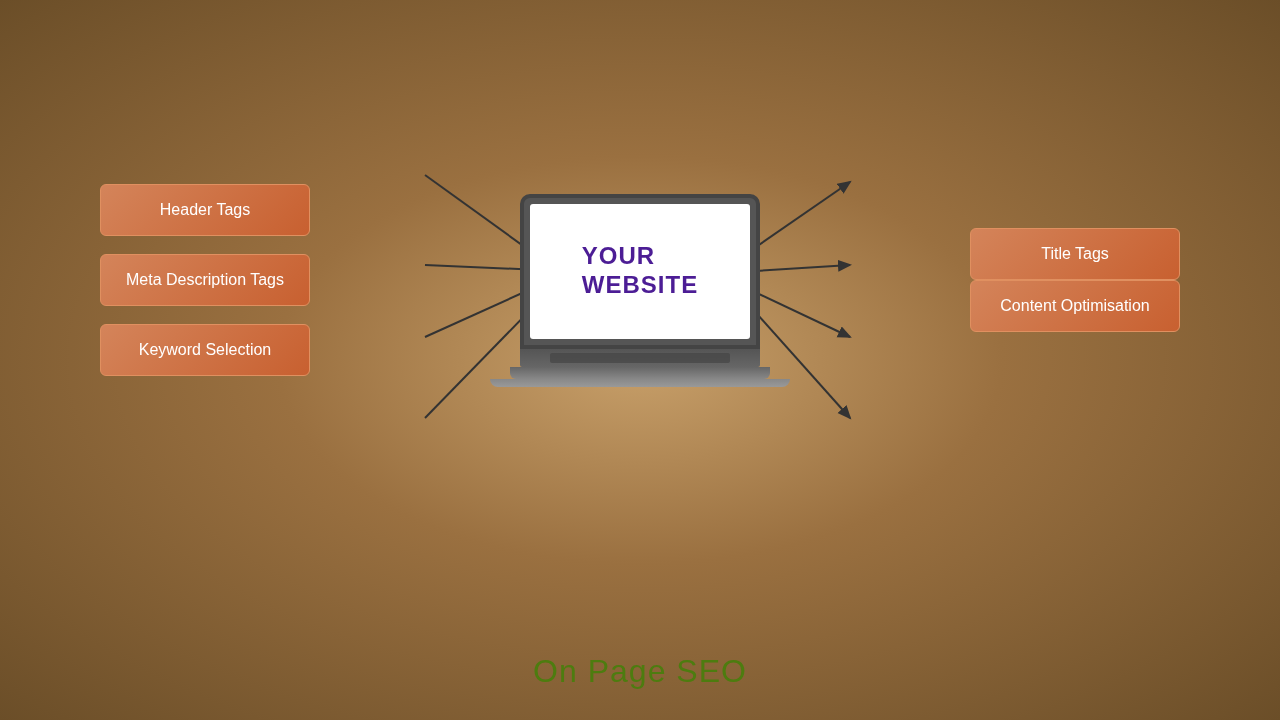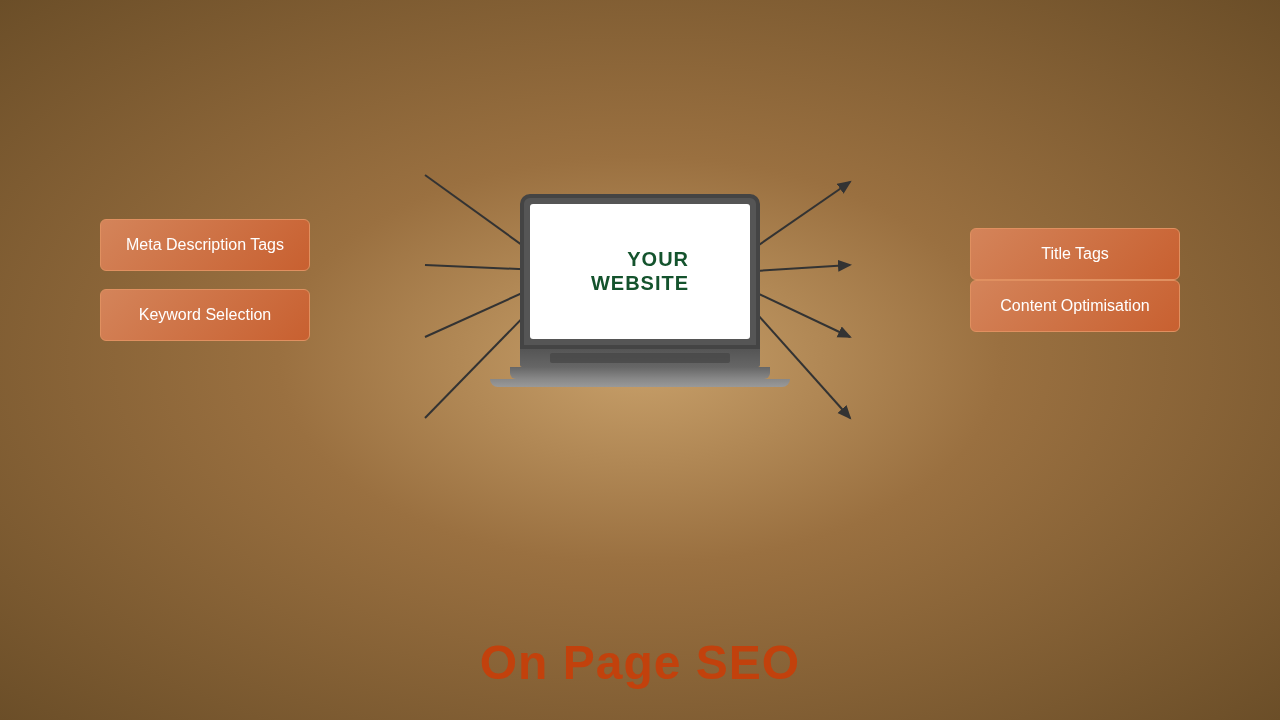--- a/index.html
+++ b/index.html
@@ -88,24 +88,24 @@
       width: 100%;
       height: 100%;
       background: white;
       border-radius: 3px;
       display: flex;
       align-items: center;
       justify-content: center;
     }
 
     .laptop-screen-text {
-      font-size: 20px;
+      font-size: 24px;
       font-weight: 900;
-      color: #14532d;
-      text-align: right;
+      color: #4c1d95;
+      text-align: left;
       line-height: 1.2;
       letter-spacing: 1px;
     }
 
     .laptop-base {
       width: 260px;
       height: 12px;
       background: linear-gradient(to bottom, #666, #888);
       border-radius: 0 0 6px 6px;
       margin-left: -10px;
@@ -120,23 +120,23 @@
     }
 
     .bottom-title {
       position: absolute;
       bottom: 30px;
       left: 0; right: 0;
       text-align: center;
     }
 
     .bottom-title-text {
-      font-size: 48px;
-      font-weight: 700;
-      color: #c2410c;
+      font-size: 32px;
+      font-weight: 400;
+      color: #4d7c0f;
       letter-spacing: 1px;
     }
 
     
     .full-svg {
       position: absolute;
       top: 0; left: 0;
       width: 1280px;
       height: 560px;
       pointer-events: none;
@@ -168,20 +168,23 @@
     <line x1="740" y1="258" x2="850" y2="182" stroke="#333" stroke-width="2" marker-end="url(#arrow-left)"></line>
 
     <line x1="740" y1="272" x2="850" y2="265" stroke="#333" stroke-width="2" marker-end="url(#arrow-left)"></line>
 
     <line x1="740" y1="285" x2="850" y2="337" stroke="#333" stroke-width="2" marker-end="url(#arrow-left)"></line>
 
     <line x1="740" y1="295" x2="850" y2="418" stroke="#333" stroke-width="2" marker-end="url(#arrow-left)"></line>
   </svg>
 
   <div class="left-column">
+    <div class="seo-box">
+      <span>Header Tags</span>
+    </div>
     <div class="seo-box">
       <span>Meta Description Tags</span>
     </div>
     <div class="seo-box">
       <span>Keyword Selection</span>
     </div>
   </div>
 
   <div style="width:120px;"></div>
 

